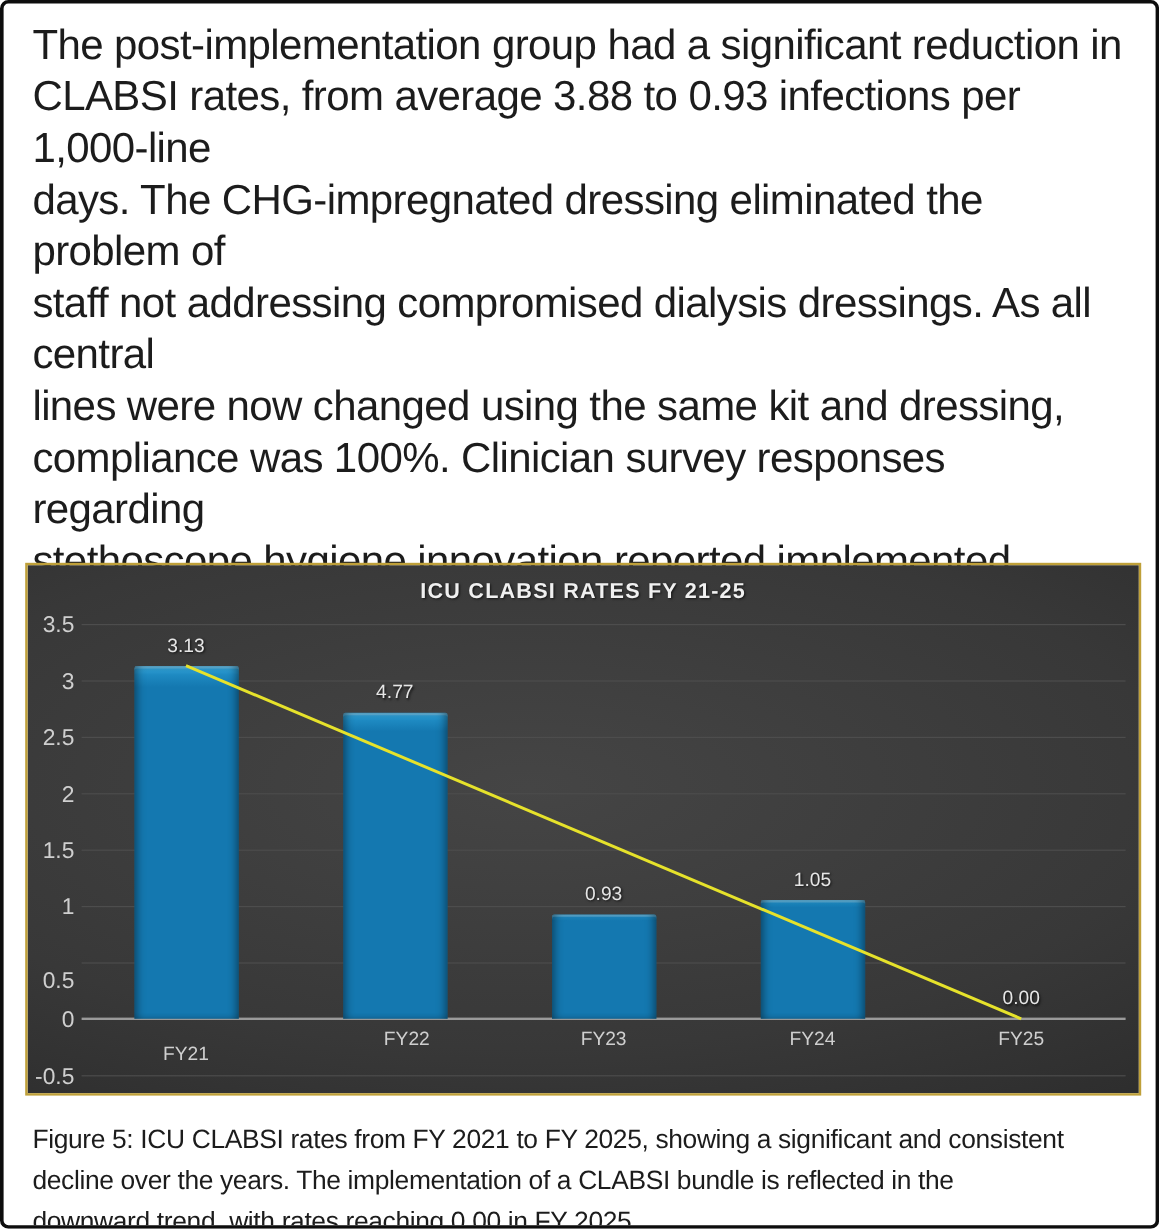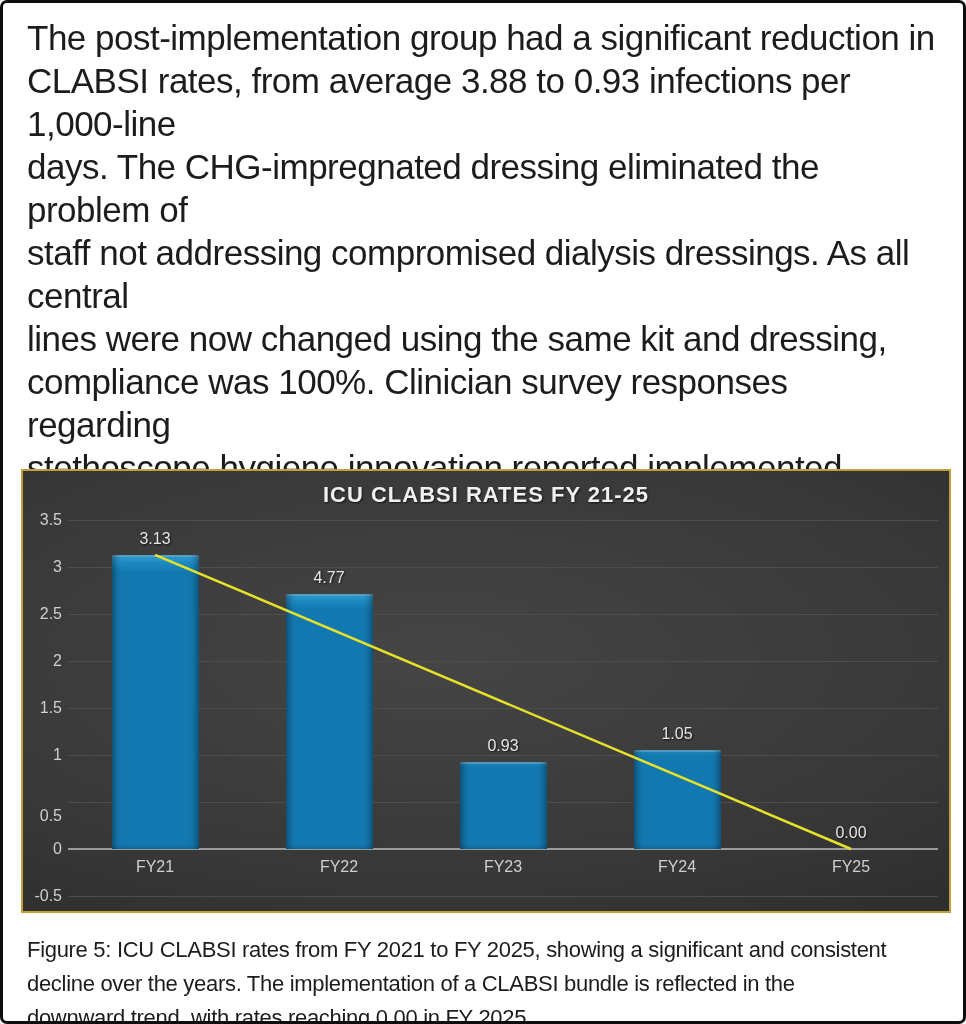--- a/index.html
+++ b/index.html
@@ -36,40 +36,40 @@
     width:930px;height:444px;
     box-sizing:border-box;
     margin:0;
     border:2px solid #bfa039;
     background:radial-gradient(ellipse 130% 110% at 45% 42%, #454545 0%, #383838 45%, #2a2a2a 75%, #202020 100%);
     overflow:hidden;
   }
   .chart-title{
     position:absolute;top:11px;left:0;width:100%;
     text-align:center;
-    font-size:22px;font-weight:bold;letter-spacing:1px;
+    font-size:18px;font-weight:bold;letter-spacing:1px;
     color:#f0f0f0;
     text-shadow:1px 1px 2px rgba(0,0,0,.65);
   }
   .plot{
     position:absolute;left:45px;top:49px;
     width:870px;height:376px;
     overflow:visible;
   }
   .gridline{
     position:absolute;left:0;width:100%;height:1px;
     background:#4d4d4d;
   }
   .axisline{
     height:2px;background:#9a9a9a;
   }
   .ytick{
     position:absolute;left:-44px;width:38px;
     text-align:right;
-    font-size:16px;color:#cfcfcf;
+    font-size:19px;color:#cfcfcf;
   }
   .xtick{
     position:absolute;
     transform:translateX(-50%);
     font-size:16px;color:#cfcfcf;
   }
   .bar{
     position:absolute;
     border-radius:2px 2px 0 0;
     box-shadow:inset 5px 0 7px -3px rgba(0,0,0,.45),
@@ -129,21 +129,21 @@
         <div class="gridline" style="top: 235px;"></div>
         <div class="ytick" style="top: 226px;">1</div>
         <div class="gridline" style="top: 282px;"></div>
         <div class="ytick" style="top: 287px;">0.5</div>
         <div class="gridline axisline" style="top: 328px;"></div>
         <div class="ytick" style="top: 320px;">0</div>
         <div class="gridline" style="top: 376px;"></div>
         <div class="ytick" style="top: 367px;">-0.5</div>
         <div class="bar" style="left: 43.5px; width: 87px; top: 34.78px; height: 294.22px; background: linear-gradient(rgb(56, 166, 218) 0%, rgb(30, 138, 194) 2.5%, rgb(20, 120, 176) 6%, rgb(20, 120, 176) 100%);"></div>
         <div class="dlabel" style="left: 87px; top: 9.78px;">3.13</div>
-        <div class="xtick" style="left: 87px; top: 338px; text-align: right;">FY21</div>
+        <div class="xtick" style="left: 87px; top: 350px; text-align: right;">FY21</div>
         <div class="bar" style="left: 217.5px; width: 87px; top: 74.26px; height: 254.74px; background: linear-gradient(rgb(56, 166, 218) 0%, rgb(30, 138, 194) 2.5%, rgb(20, 120, 176) 6%, rgb(20, 120, 176) 100%);"></div>
         <div class="dlabel" style="left: 261px; top: 49.26px;">4.77</div>
         <div class="xtick" style="left: 271px; top: 338px; text-align: center;">FY22</div>
         <div class="bar" style="left: 391.5px; width: 87px; top: 241.58px; height: 87.42px; background: linear-gradient(rgb(56, 166, 218) 0%, rgb(30, 138, 194) 2.5%, rgb(20, 120, 176) 6%, rgb(20, 120, 176) 100%);"></div>
         <div class="dlabel" style="left: 435px; top: 216.58px;">0.93</div>
         <div class="xtick" style="left: 435px; top: 338px;">FY23</div>
         <div class="bar" style="left: 565.5px; width: 87px; top: 230.3px; height: 98.7px; background: linear-gradient(rgb(56, 166, 218) 0%, rgb(30, 138, 194) 2.5%, rgb(20, 120, 176) 6%, rgb(20, 120, 176) 100%);"></div>
         <div class="dlabel" style="left: 609px; top: 205.3px;">1.05</div>
         <div class="xtick" style="left: 609px; top: 338px;">FY24</div>
         <div class="dlabel" style="left: 783px; top: 304px;">0.00</div>

